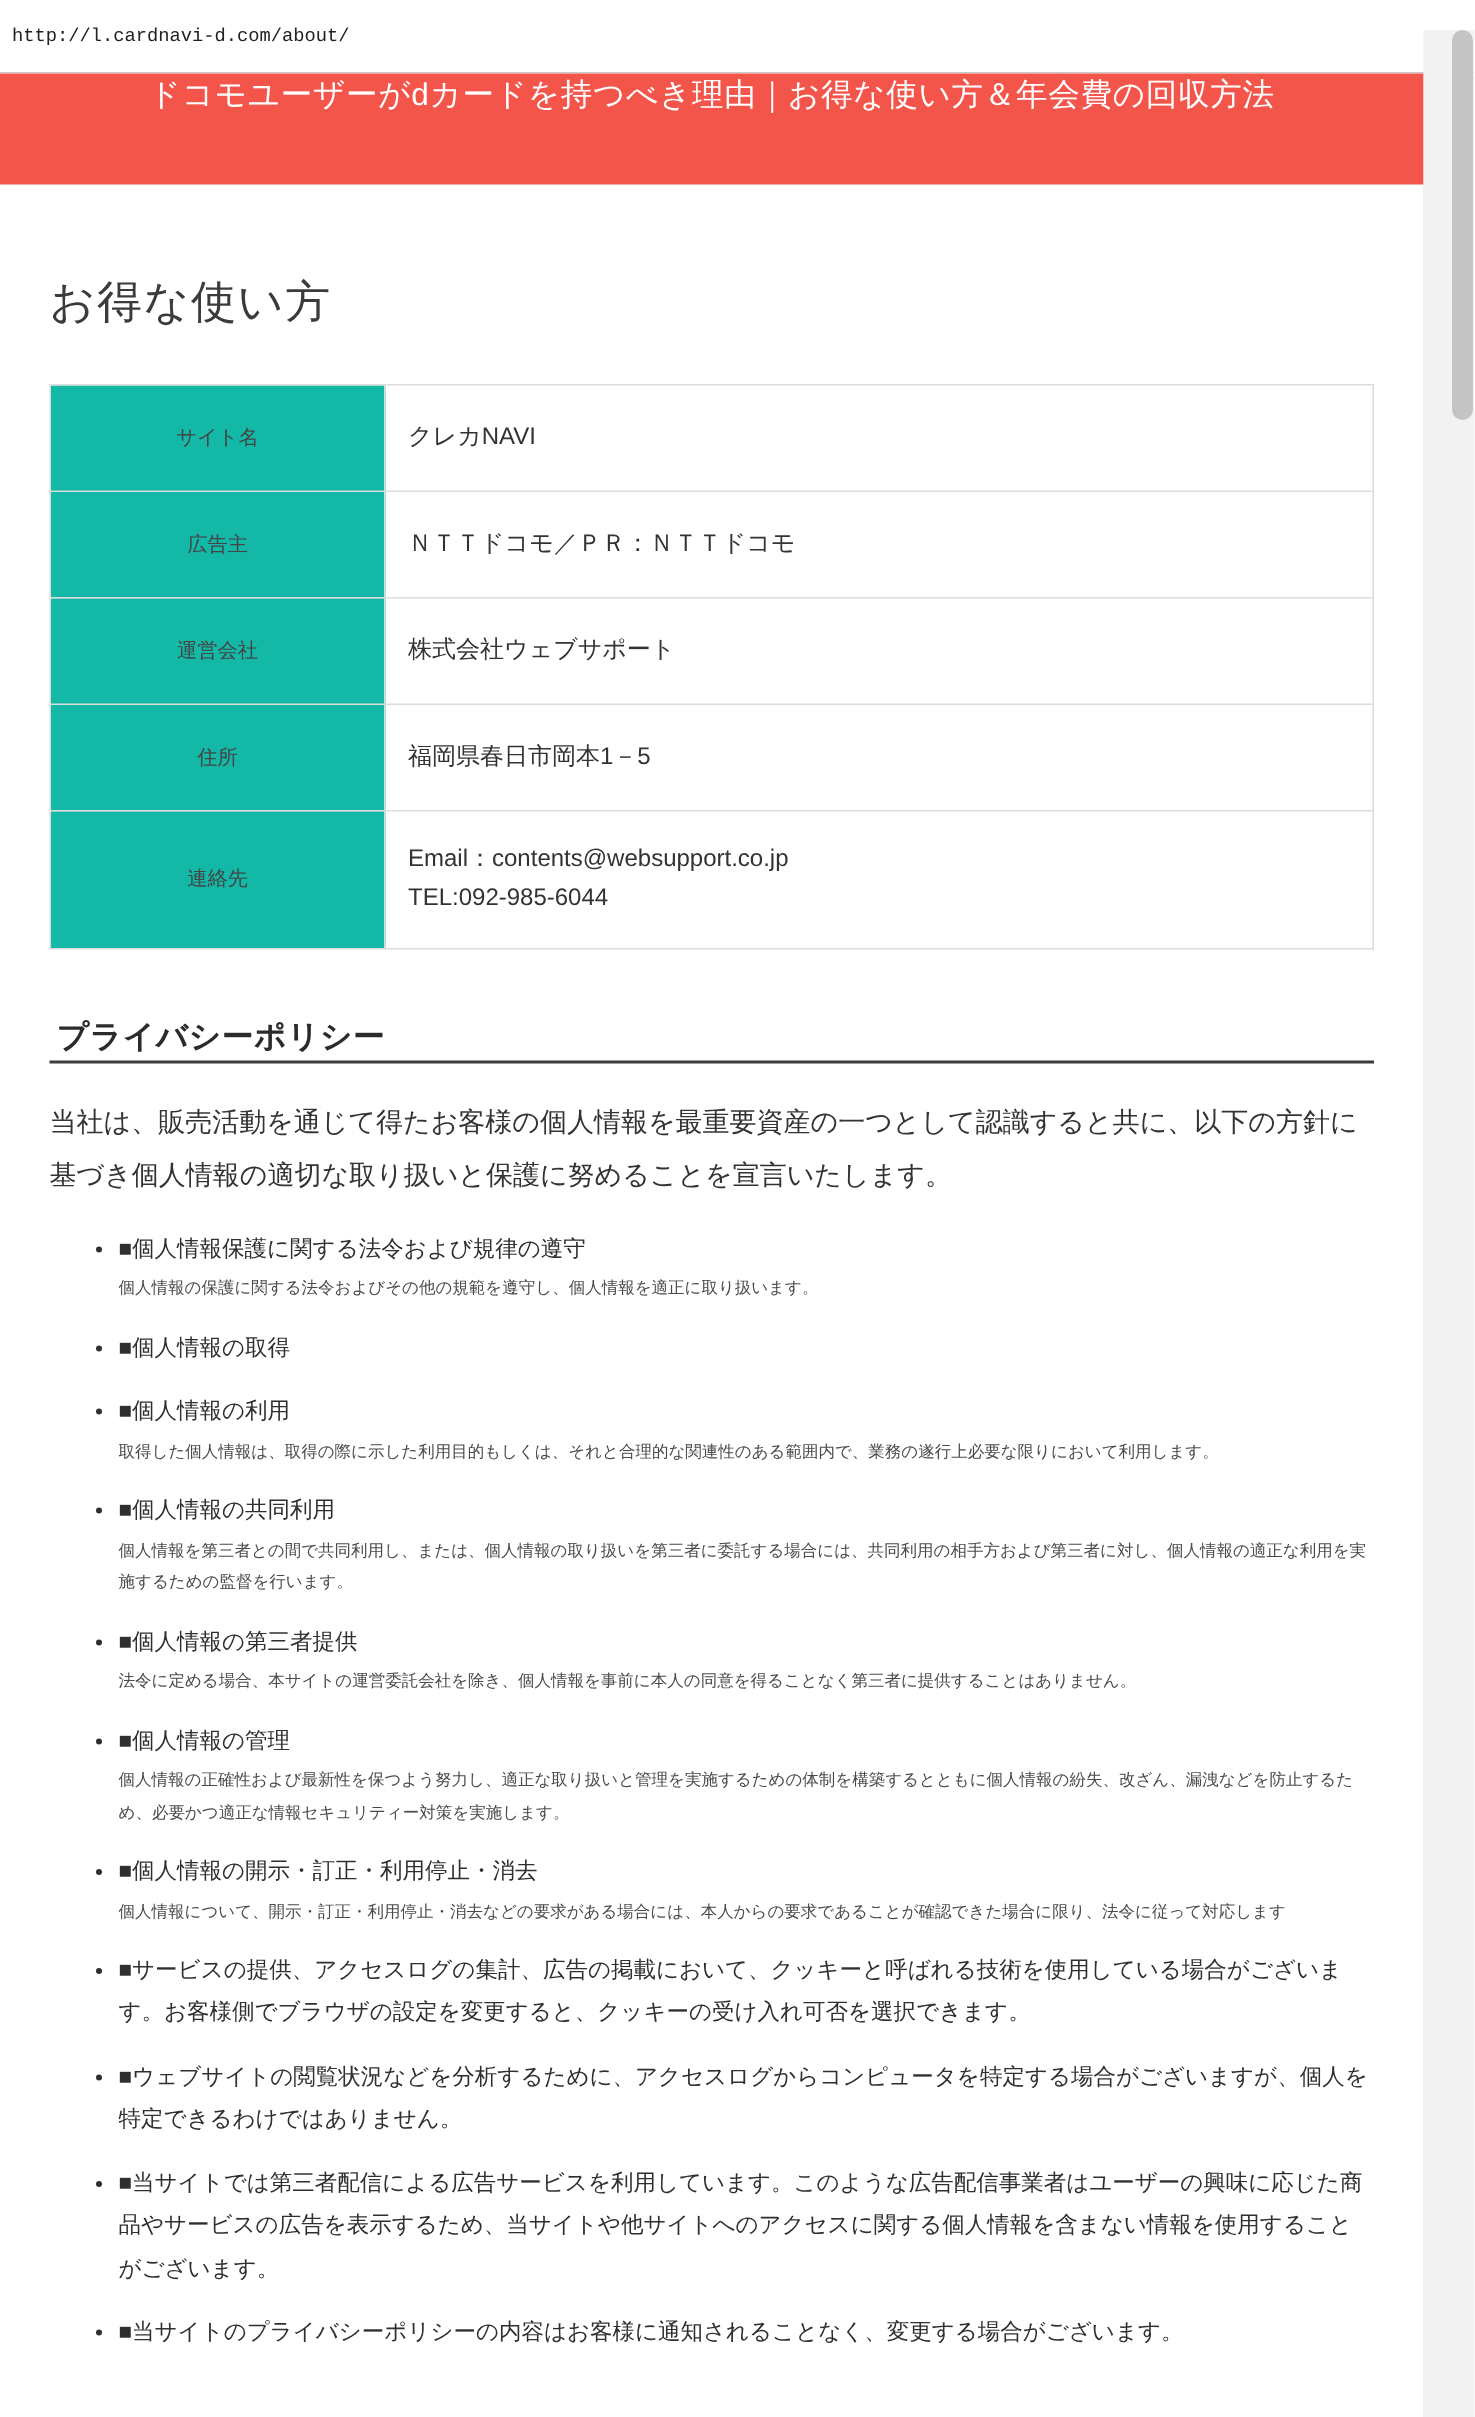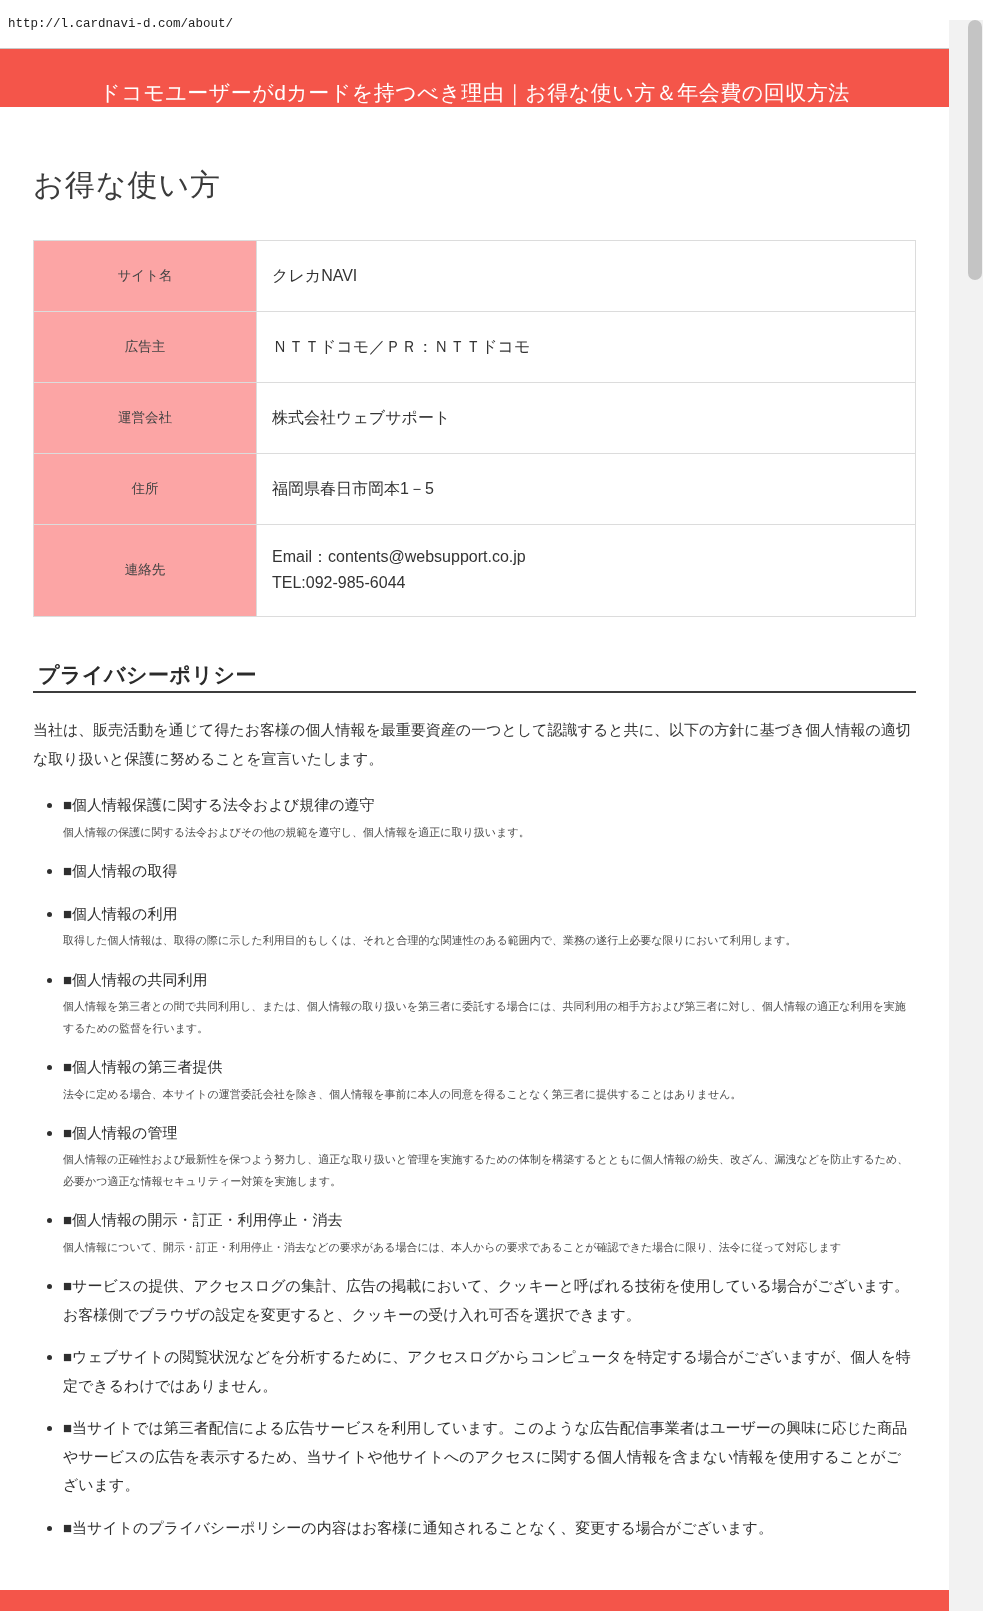--- a/index.html
+++ b/index.html
@@ -32,23 +32,23 @@
   }
   
   .site {
     width: 949px;
     background: #ffffff;
     margin: 0;
     border-right: 1px solid #d8d8d8;
   }
   .site-header {
     background: #f4554a;
-    height: 58px;
+    height: 74px;
     display: flex;
-    align-items: flex-end;
+    align-items: flex-start;
     justify-content: center;
   }
   .site-header .title {
     color: #ffffff;
     font-size: 21px;
     letter-spacing: 0.5px;
     font-weight: normal;
     text-align: center;
   }
   .content {
@@ -63,21 +63,21 @@
   }
   
   table.info {
     width: 883px;
     margin-left: 0;
     border-collapse: collapse;
     border: 1px solid #dcdcdc;
     background: #ffffff;
   }
   table.info th {
-    background: #fca5a5;
+    background: #14b8a6;
     border: 1px solid #dcdcdc;
     width: 222px;
     font-weight: normal;
     font-size: 13.5px;
     color: #444;
     padding: 26px 0;
     text-align: center;
     vertical-align: middle;
   }
   table.info td {
@@ -96,36 +96,37 @@
     margin: 44px 0 0 5px;
     padding-bottom: 2px;
     letter-spacing: 0.5px;
   }
   .rule {
     border-bottom: 2px solid #3c3c3c;
     width: 883px;
     margin-left: 0;
   }
   p.intro {
-    font-size: 15px;
+    font-size: 18px;
     line-height: 1.95;
     color: #333;
     margin: 22px 0 18px 0;
     width: 885px;
   }
   ul.policy {
     margin: 0;
     padding-left: 30px;
     list-style: disc;
   }
   ul.policy > li {
     margin-bottom: 14px;
     font-size: 15px;
     line-height: 1.9;
     color: #2f2f2f;
+    margin-left: 16px;
   }
   ul.policy > li .lead {
     display: block;
   }
   ul.policy > li .sub {
     display: block;
     font-size: 11px;
     line-height: 1.95;
     color: #4a4a4a;
     margin-top: 2px;

